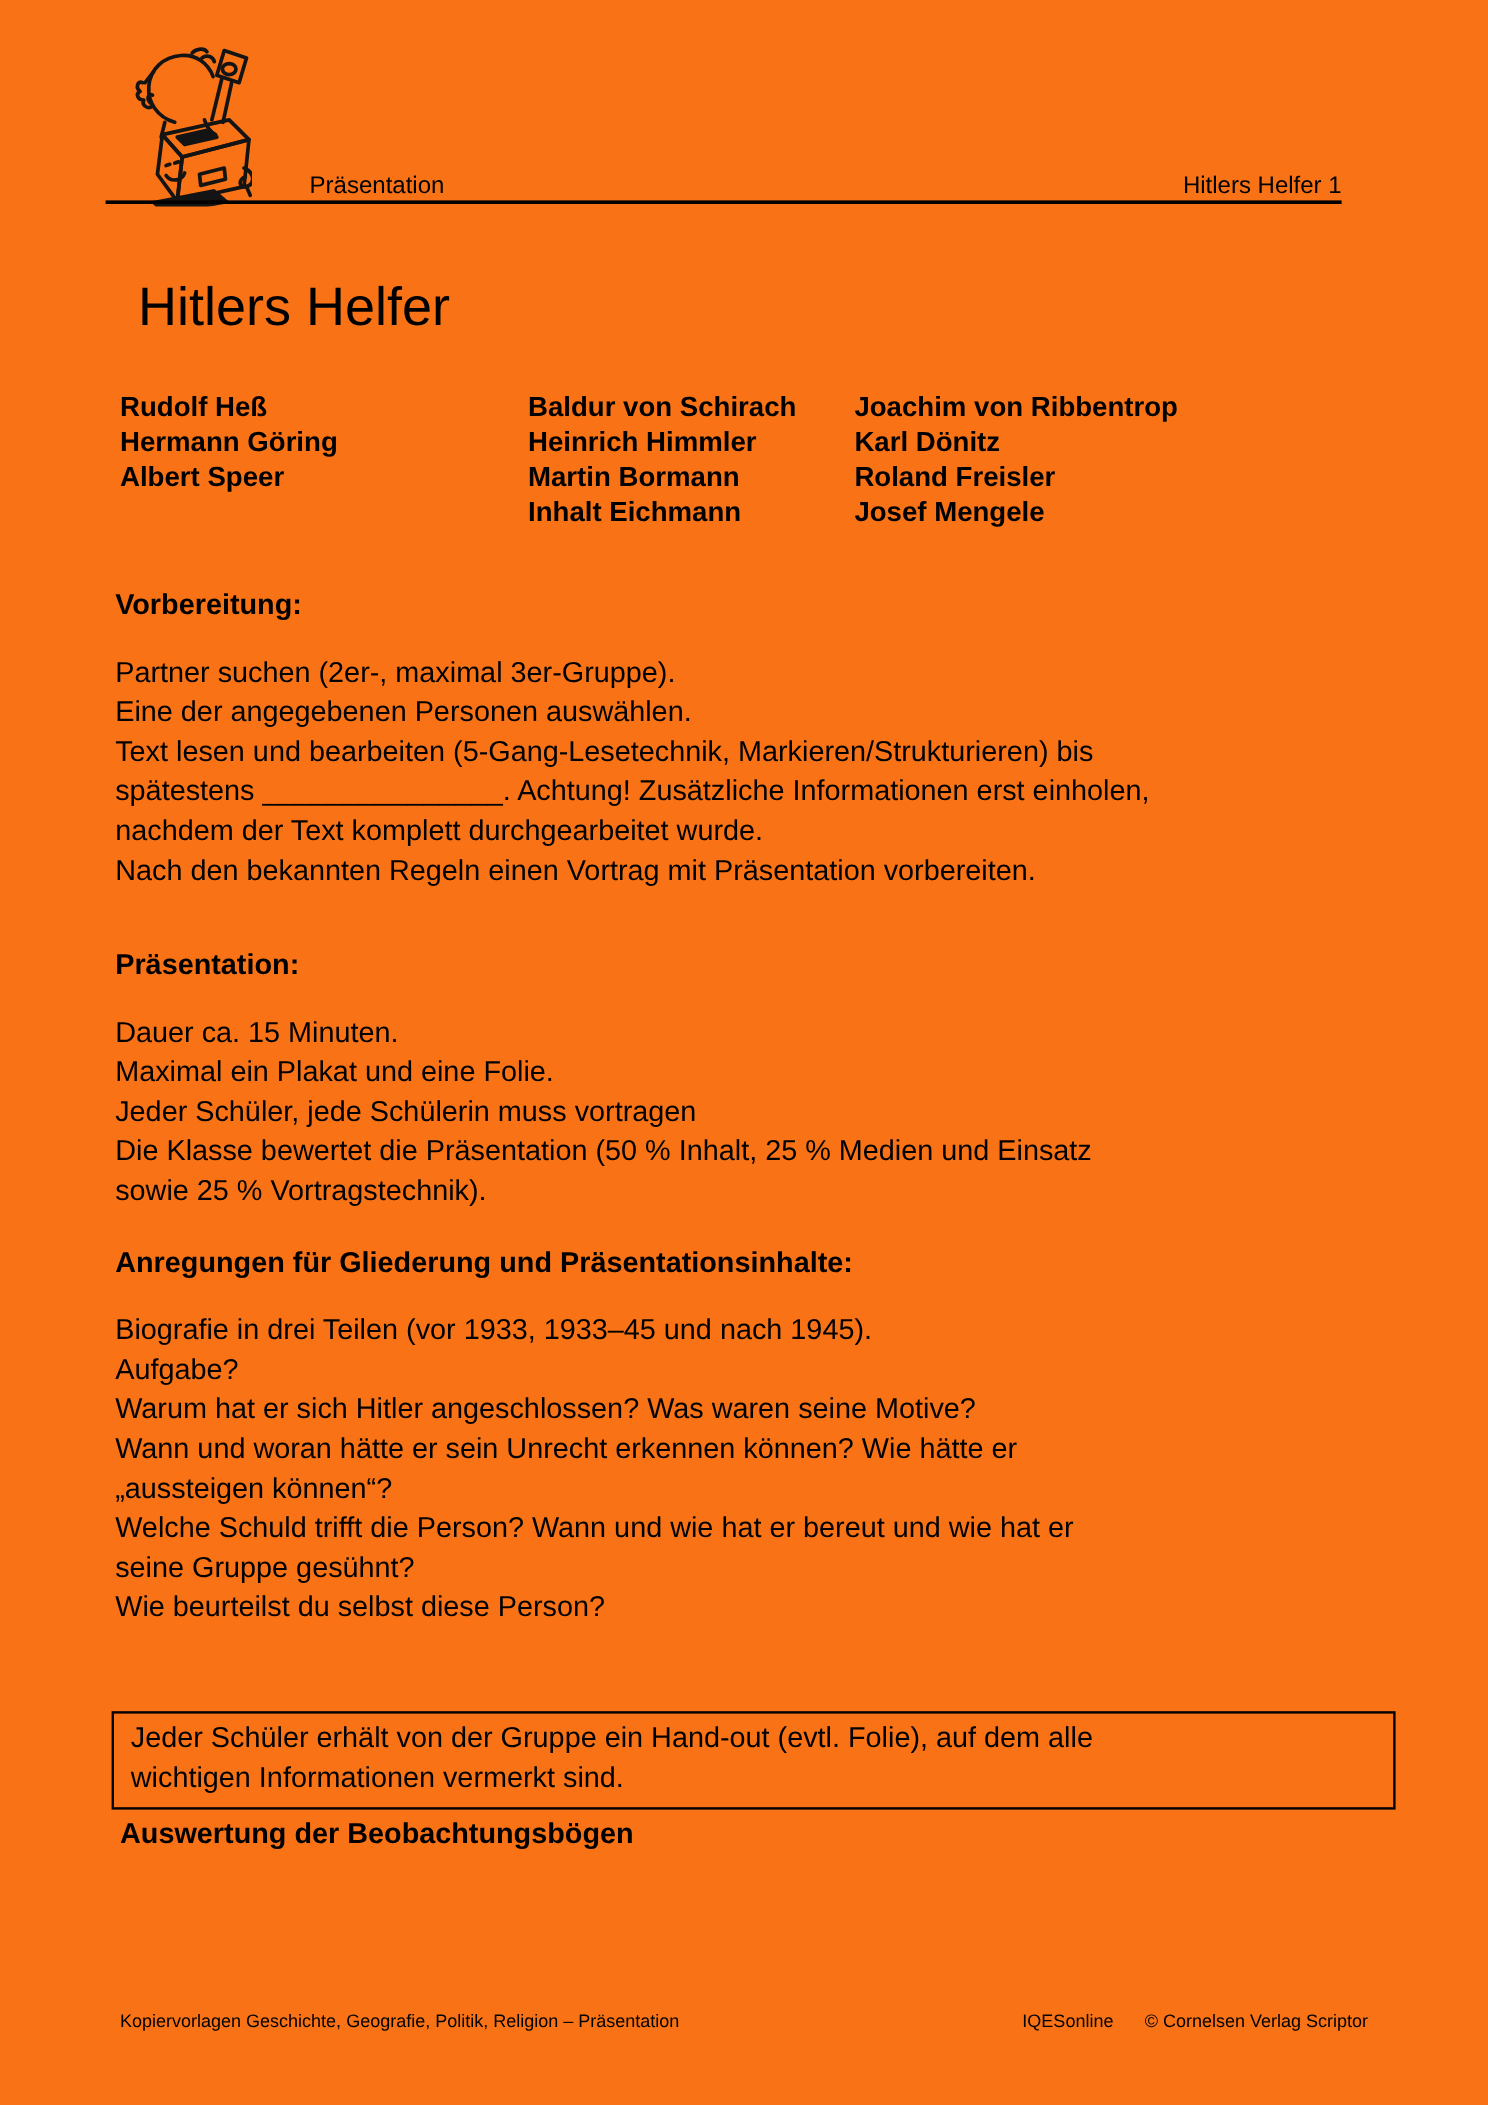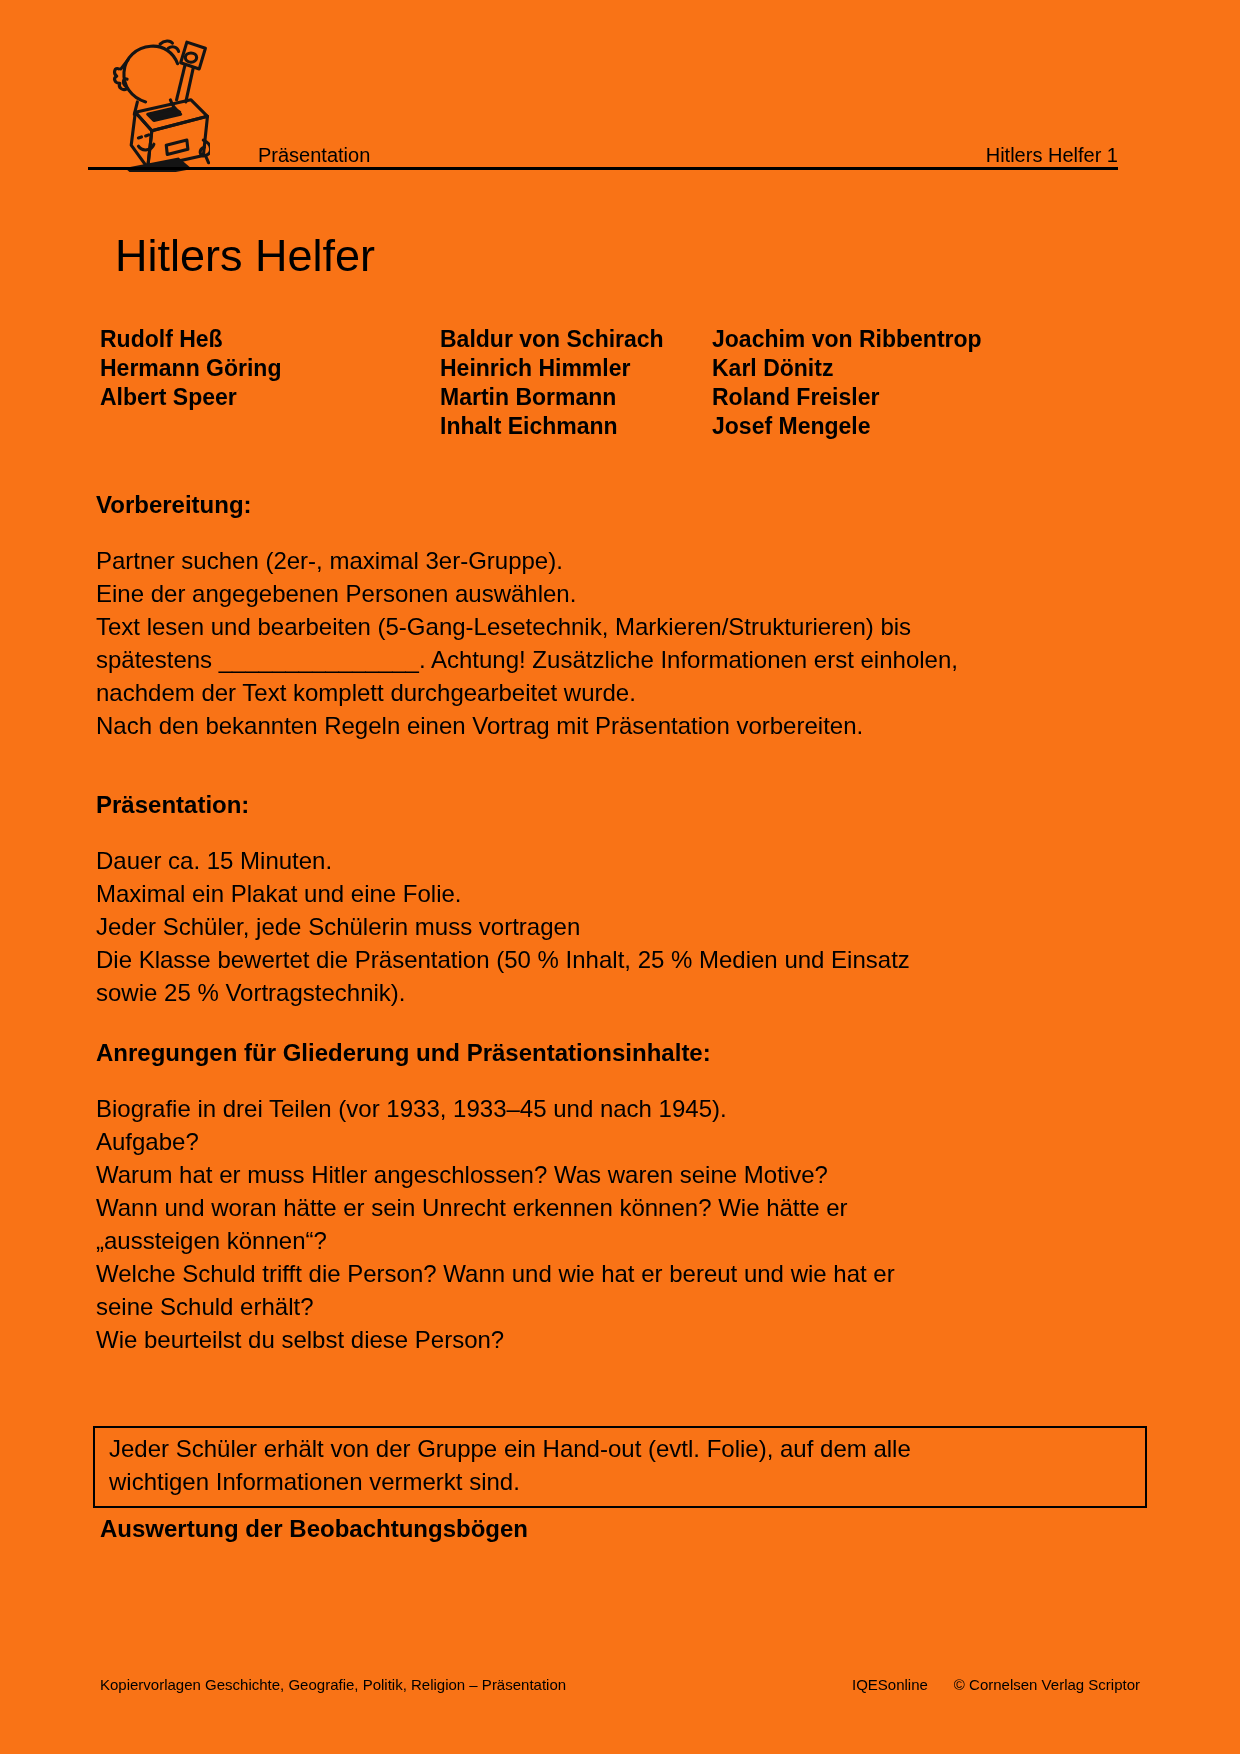--- a/index.html
+++ b/index.html
@@ -28,21 +28,21 @@
   .sec{position:absolute;left:96px;width:1046px;}
   .sec h2{font-size:24px;font-weight:bold;line-height:26px;margin:0 0 26px 0;}
   .para{font-size:24px;line-height:33px;}
   .sec1{top:492px;}
   .sec2{top:792px;}
   .sec3{top:1040px;}
   
   .notebox{
     position:absolute;left:93px;top:1426px;width:1022px;
     border:2px solid #000;
-    padding:4px 14px 8px 14px;
+    padding:4px 30px 8px 14px;
     font-size:24px;line-height:33px;
   }
   
   .closing{position:absolute;left:100px;top:1516px;font-size:24px;font-weight:bold;line-height:26px;margin:0;}
   
   .footer-left{position:absolute;left:100px;top:1676px;font-size:15px;line-height:18px;}
   .footer-right{position:absolute;right:100px;top:1676px;font-size:15px;line-height:18px;white-space:nowrap;}
   .footer-right .copyright{margin-left:26px;}
   .tline{white-space:pre;}
 </style>
@@ -138,25 +138,25 @@
         <div class="tline">Die Klasse bewertet die Präsentation (50 % Inhalt, 25 % Medien und Einsatz</div>
         <div class="tline">sowie 25 % Vortragstechnik).</div>
       </div>
   </section>
 
   <section class="sec sec3">
     <h2>Anregungen für Gliederung und Präsentationsinhalte:</h2>
     <div class="para">
         <div class="tline">Biografie in drei Teilen (vor 1933, 1933–45 und nach 1945).</div>
         <div class="tline">Aufgabe?</div>
-        <div class="tline">Warum hat er muss Hitler angeschlossen? Was waren seine Motive?</div>
+        <div class="tline">Warum hat er sich Hitler angeschlossen? Was waren seine Motive?</div>
         <div class="tline">Wann und woran hätte er sein Unrecht erkennen können? Wie hätte er</div>
         <div class="tline">„aussteigen können“?</div>
         <div class="tline">Welche Schuld trifft die Person? Wann und wie hat er bereut und wie hat er</div>
-        <div class="tline">seine Schuld erhält?</div>
+        <div class="tline">seine Gruppe gesühnt?</div>
         <div class="tline">Wie beurteilst du selbst diese Person?</div>
       </div>
   </section>
 
   <div class="notebox">
       <div class="tline">Jeder Schüler erhält von der Gruppe ein Hand-out (evtl. Folie), auf dem alle</div>
       <div class="tline">wichtigen Informationen vermerkt sind.</div>
     </div>
 
   <h2 class="closing">Auswertung der Beobachtungsbögen</h2>

